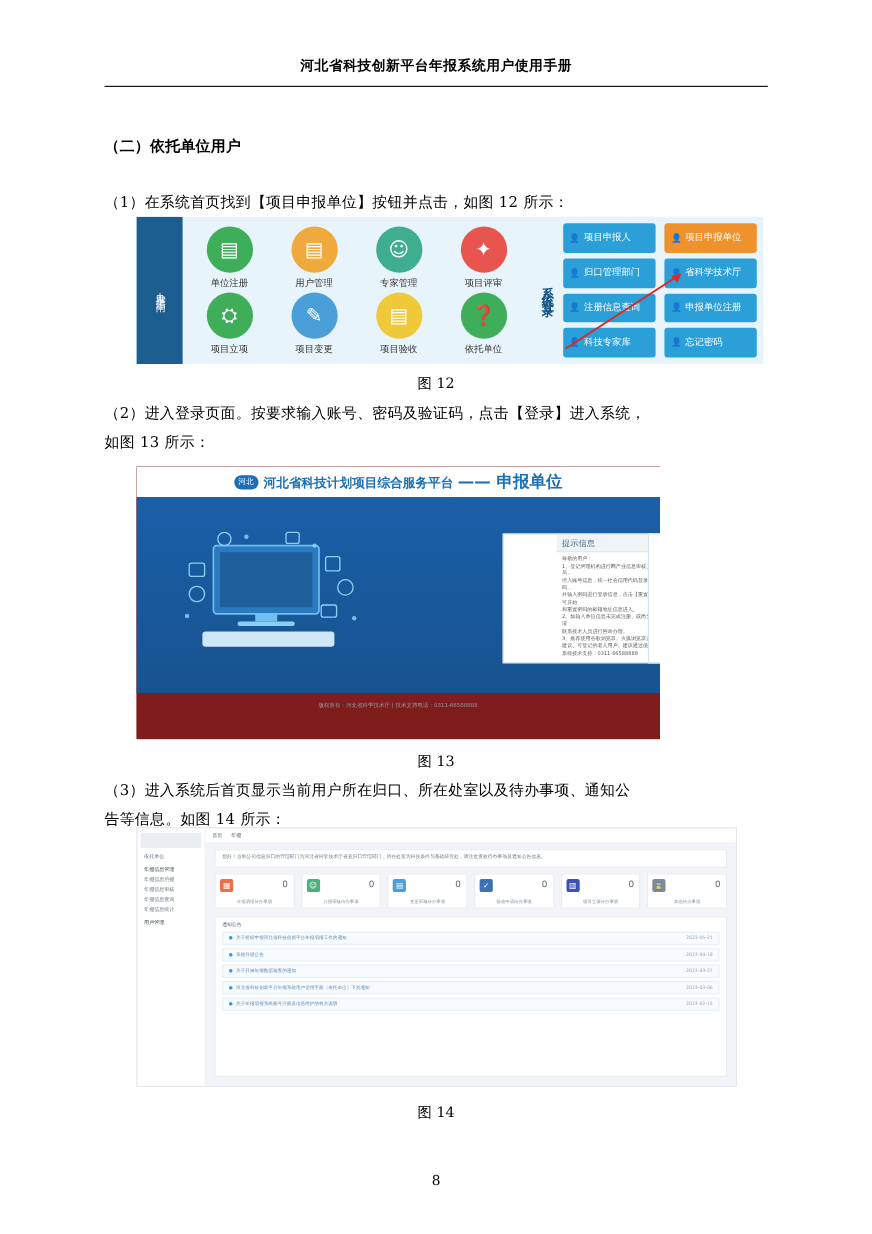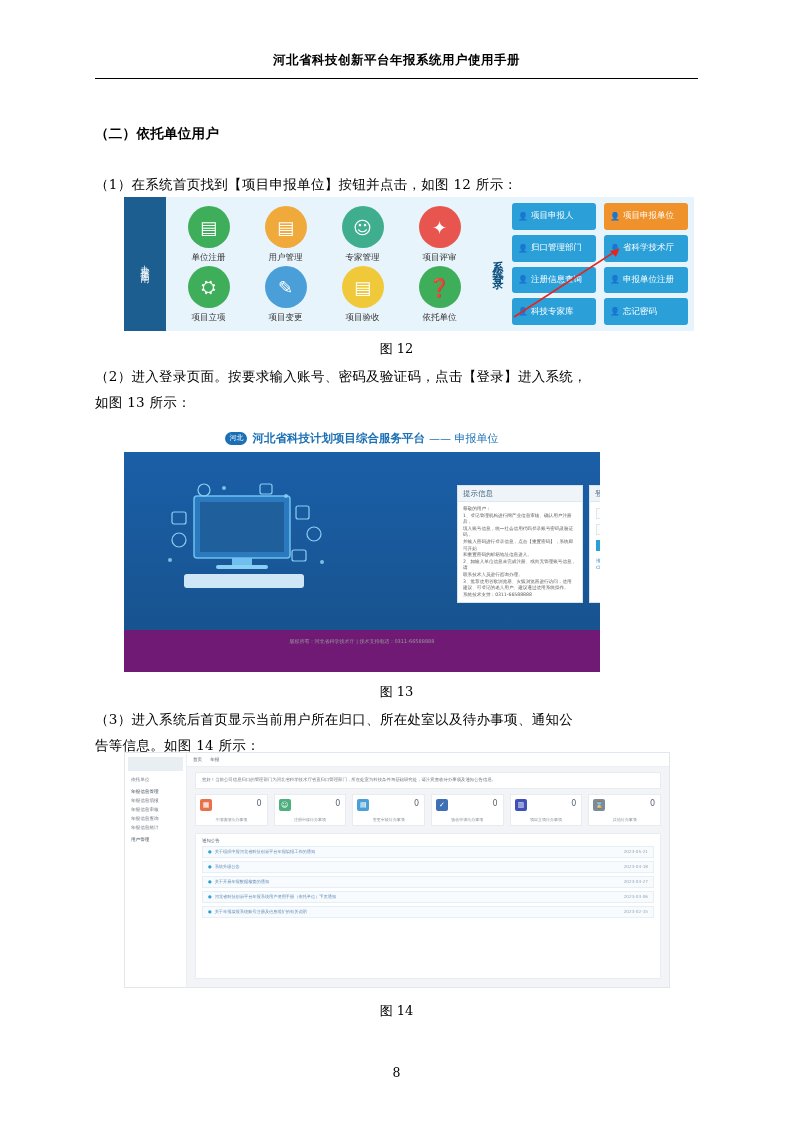--- a/index.html
+++ b/index.html
@@ -182,21 +182,21 @@
     pointer-events: none;
   }
 
   
   .fig13 {
     position: absolute;
     left: 124px;
     top: 424px;
     width: 476px;
     height: 248px;
-    background: #701a75;
+    background: #7f1d1d;
     overflow: hidden;
   }
   .fig13 .topbar {
     height: 28px;
     display: flex;
     align-items: center;
     justify-content: center;
     background: #fff;
   }
   .fig13 .logo-badge {
@@ -212,42 +212,43 @@
     margin-right: 5px;
     font-family: "DejaVu Sans", sans-serif;
   }
   .fig13 .brand {
     font-family: "DejaVu Sans", sans-serif;
     font-weight: bold;
     font-size: 11.5px;
     color: #1a6fb5;
   }
   .fig13 .brand .sub {
-    font-weight: normal;
-    font-size: 11px;
+    font-weight: bold;
+    font-size: 15px;
     color: #1a6fb5;
   }
   .fig13 .hero {
     position: relative;
     height: 178px;
     background: linear-gradient(180deg, #1b5fa8 0%, #17538f 100%);
     display: flex;
     align-items: center;
   }
   .fig13 .monitor {
     position: absolute;
     left: 40px;
     top: 30px;
     width: 180px;
     height: 120px;
   }
   .fig13 .panel {
     position: absolute;
     background: #fff;
     border: 1px solid #d6e3ec;
+    padding-left: 48px;
   }
   .fig13 .panel .ph {
     height: 16px;
     background: #eef4f8;
     border-bottom: 1px solid #dde8f0;
     font-family: "DejaVu Sans", sans-serif;
     font-size: 7.5px;
     color: #44637c;
     display: flex;
     align-items: center;

